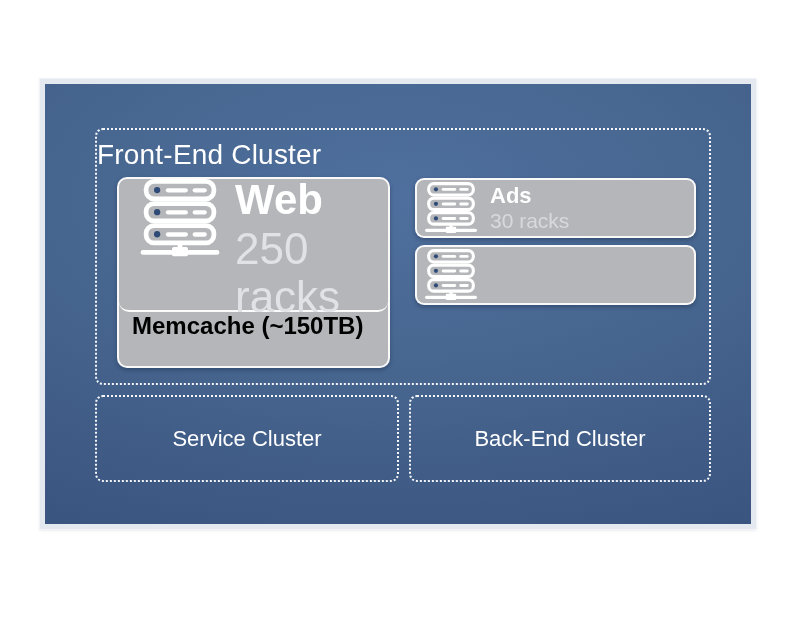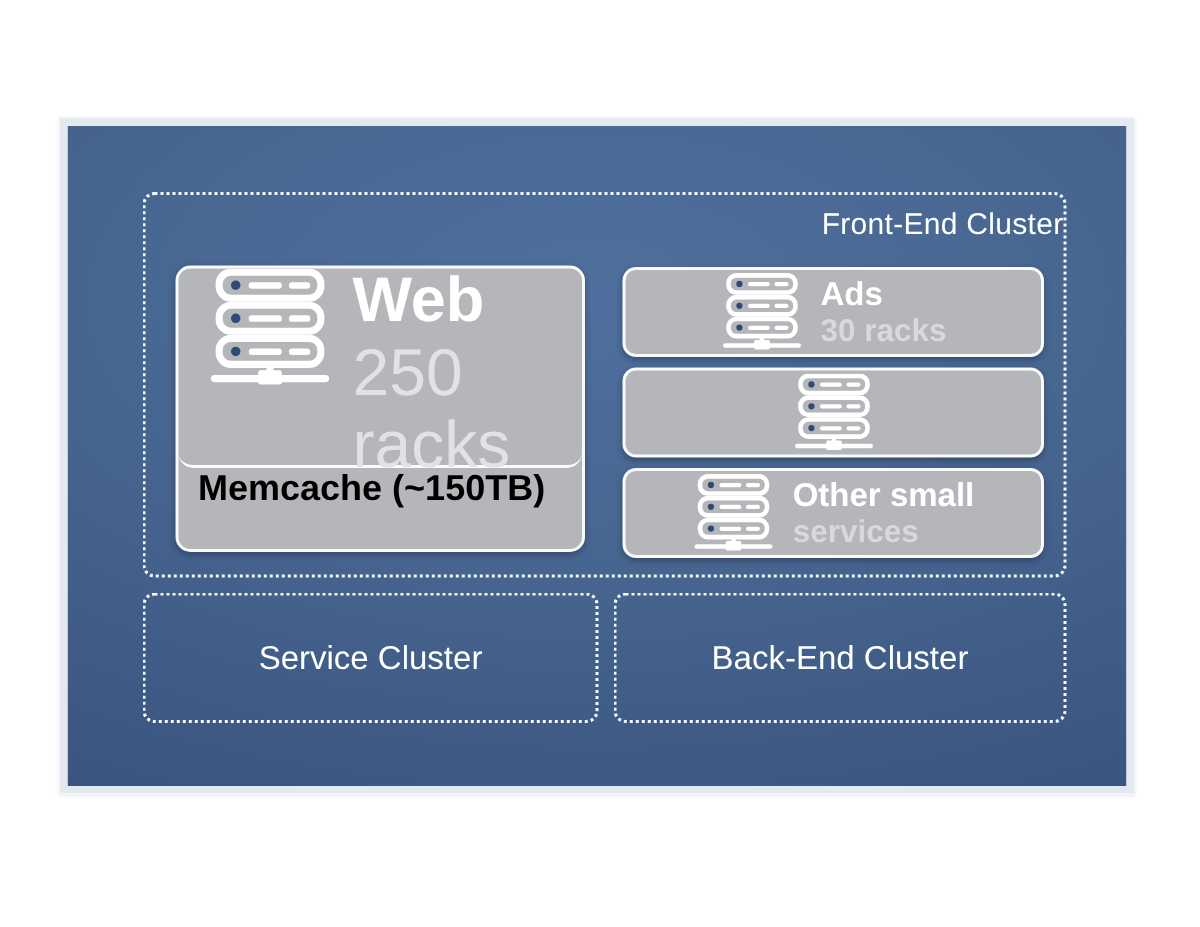--- a/index.html
+++ b/index.html
@@ -37,23 +37,23 @@
   }
   .front-end   { left: 50px;  top: 44px;  width: 616px; height: 257px; }
   .service-cl  { left: 50px;  top: 311px; width: 304px; height: 87px; }
   .backend-cl  { left: 364px; top: 311px; width: 302px; height: 87px; }
 
   .cluster-title {
     position: absolute;
     top: 9px;
     left: 0;
     width: 100%;
-    text-align: right;
-    color: #ffffff;
-    font-size: 20px;
+    text-align: left;
+    color: #ffffff;
+    font-size: 28px;
     letter-spacing: 0.2px;
   }
   .bottom-title {
     position: absolute;
     inset: 0;
     display: flex;
     align-items: center;
     justify-content: center;
     color: #ffffff;
     font-size: 22px;
@@ -114,34 +114,32 @@
     top: 48px;
     width: 281px;
   }
   .service-row {
     border-radius: 9px;
     height: 60px;
     margin-bottom: 7px;
     display: flex;
     align-items: center;
     padding: 2px 6px 2px 7px;
-    justify-content: center;
   }
   .service-text { margin-left: 12px; }
   .service-name {
     color: #ffffff;
     font-weight: bold;
     font-size: 22px;
     line-height: 1.1;
   }
   .service-detail {
     color: #d8d9dd;
     font-size: 21px;
     line-height: 1.1;
-    font-weight: bold;
   }
 
   .icon-lg { width: 82px; height: 79px; flex: 0 0 auto; }
   .icon-sm { width: 54px; height: 52px; flex: 0 0 auto; }
 
   .svg-defs { position: absolute; width: 0; height: 0; overflow: hidden; }
 </style>
 </head>
 <body>
 
@@ -205,29 +203,20 @@
             <div class="service-detail">30 racks</div>
           </div>
         </div>
 
         <div class="service-row panel">
           <svg class="icon-sm">
             <use href="#server-rack"></use>
           </svg>
         </div>
 
-        <div class="service-row panel">
-          <svg class="icon-sm">
-            <use href="#server-rack"></use>
-          </svg>
-          <div class="service-text">
-            <div class="service-name">Other small</div>
-            <div class="service-detail">services</div>
-          </div>
-        </div>
 
       </div>
     </div>
 
     <div class="cluster-box backend-cl">
       <div class="bottom-title">Back-End Cluster</div>
     </div>
 
     <div class="cluster-box service-cl">
       <div class="bottom-title">Service Cluster</div>

